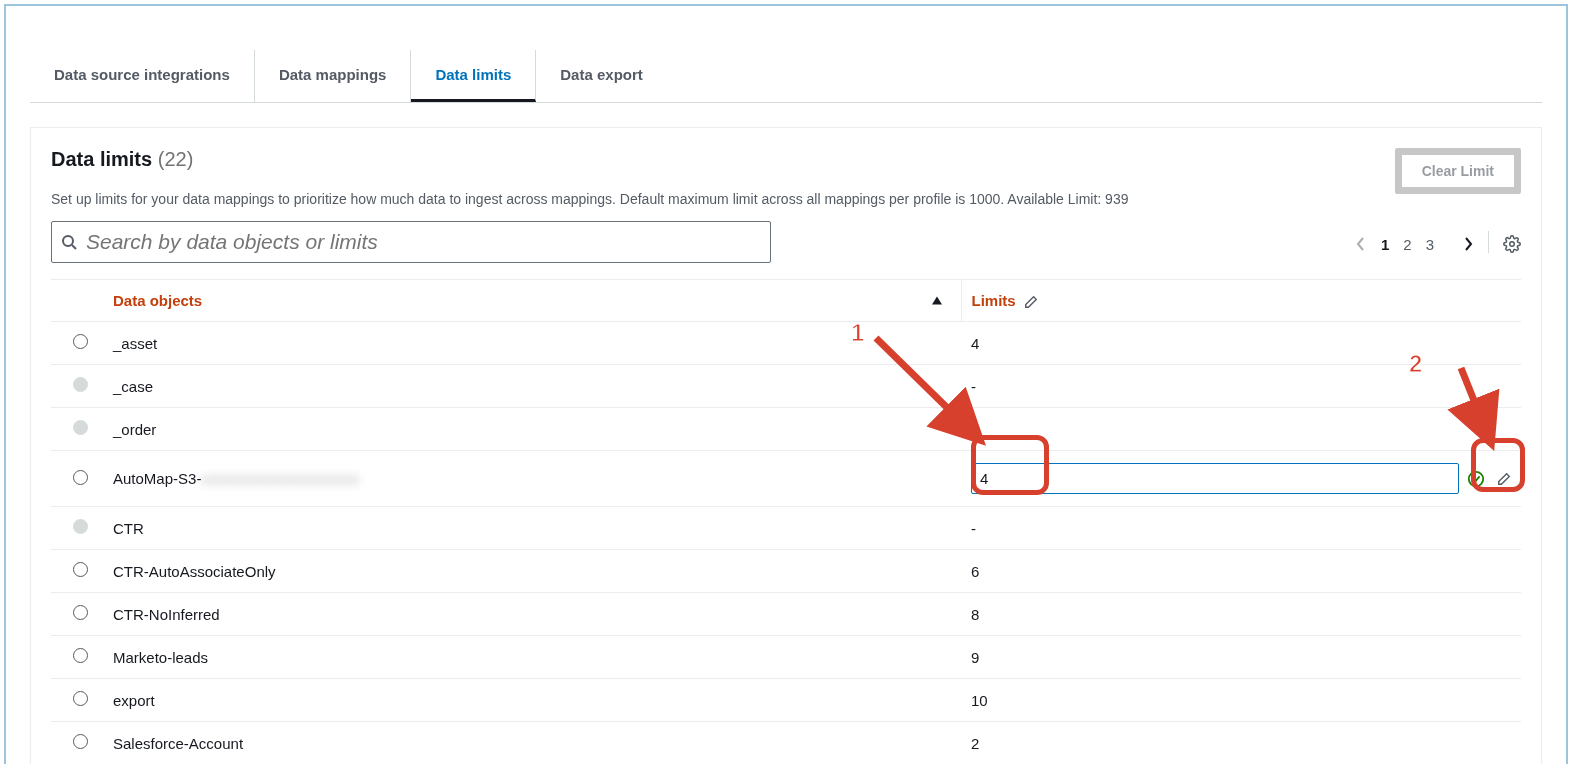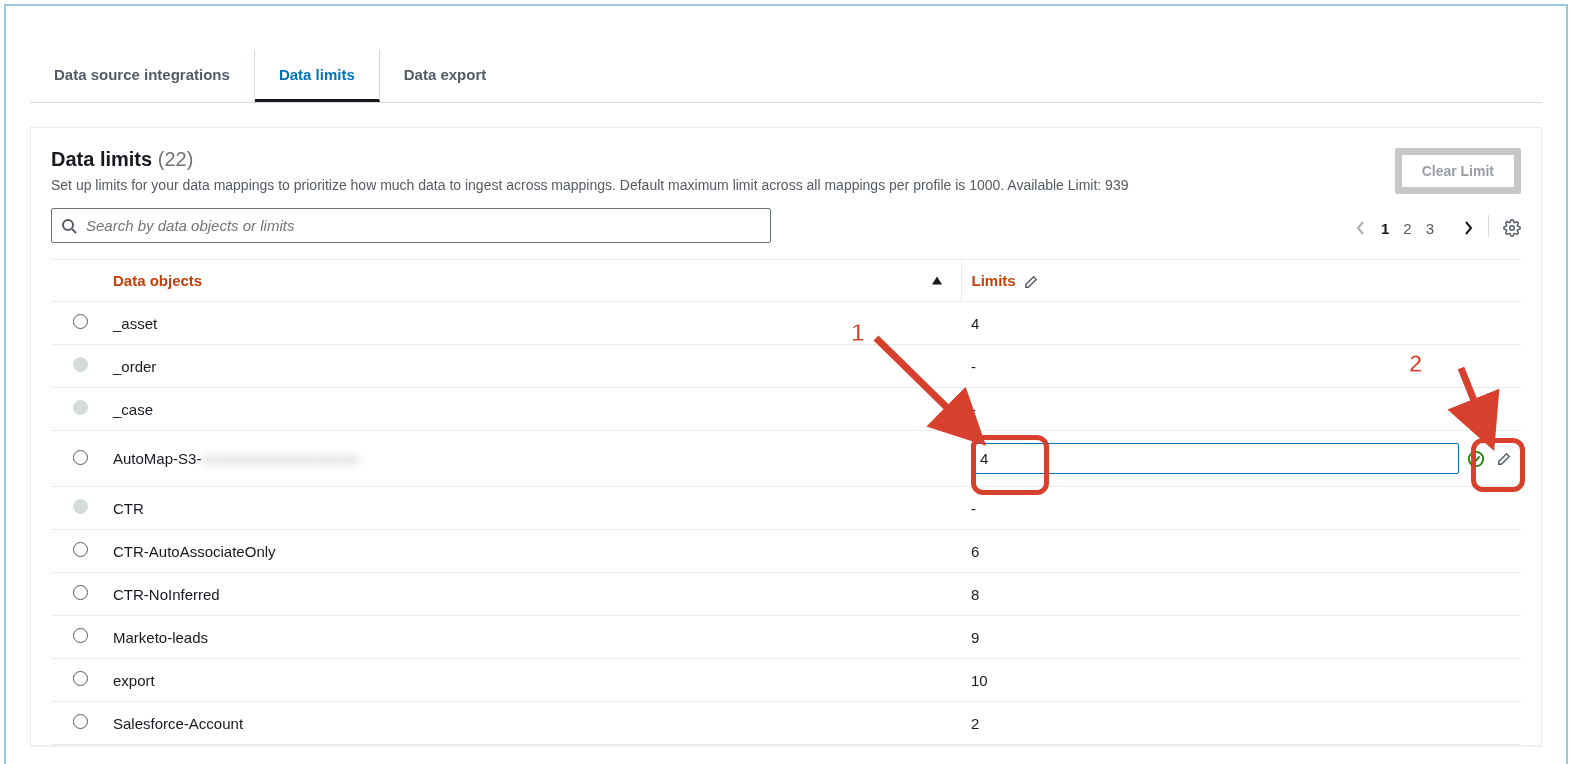--- a/index.html
+++ b/index.html
@@ -43,21 +43,21 @@
     background: #fff;
     padding: 20px 20px 0 20px;
   }
   .panel-head {
     display: flex;
     justify-content: space-between;
     align-items: flex-start;
   }
   .panel-title { font-size: 20px; font-weight: 700; }
   .panel-count { color: #737373; font-weight: 400; }
-  .panel-desc { color: #545b64; margin-top: 6px; font-size: 14px; }
+  .panel-desc { color: #545b64; margin-top: 20px; font-size: 14px; }
   .clear-btn {
     border: 7px solid #a3a3a3;
     background: #fff;
     color: #545b64;
     padding: 8px 20px;
     font-weight: 700;
     font-size: 14px;
     border-radius: 2px;
     cursor: default;
     opacity: 0.6;
@@ -70,21 +70,21 @@
     position: relative;
   }
   .search-wrap svg {
     position: absolute; left: 10px; top: 50%; transform: translateY(-50%);
   }
   .search-input {
     width: 100%;
     padding: 8px 10px 8px 34px;
     border: 1px solid #687078;
     border-radius: 2px;
-    font-size: 15px;
+    font-size: 21px;
     font-style: italic;
     color: #0369a1;
   }
   .spacer { flex: 1; }
   .pager { display: flex; align-items: flex-end; gap: 14px; color: #545b64; }
   .pager .pg { font-weight: 400; cursor: pointer; font-size: 15px; }
   .pager .pg.current { font-weight: 700; color: #16191f; }
   .pager .nav { display: inline-flex; }
   .pager .nav.disabled { opacity: 0.35; }
   .vdiv { width:1px; height:22px; background:#d5dbdb; }
@@ -126,20 +126,21 @@
     -webkit-text-stroke: 1px #fff; text-shadow: 0 0 2px #fff;
   }
   .arrow-svg { overflow: visible; }
 </style>
 </head>
 <body>
 
 <div class="outer">
   <div class="tabs" id="tabs-bar">
       <div class="tab">Data source integrations</div>
+      <div class="tab">Data mappings</div>
       <div class="tab active">Data limits</div>
       <div class="tab">Data export</div>
     </div>
   <hr class="tabs-hr">
 
   <div class="panel" style="position:relative;">
     <div class="panel-head">
       <div>
         <span class="panel-title">
           <span>Data limits</span>
@@ -204,26 +205,26 @@
         </tr>
       </thead>
       <tbody id="tbody">
           <tr>
             <td class="sel"><span class="radio"></span></td>
             <td class="obj">_asset</td>
             <td class="limits">4</td>
           </tr>
           <tr>
             <td class="sel"><span class="radio disabled"></span></td>
+            <td class="obj">_case</td>
+            <td class="limits">-</td>
+          </tr>
+          <tr>
+            <td class="sel"><span class="radio disabled"></span></td>
             <td class="obj">_order</td>
-            <td class="limits">-</td>
-          </tr>
-          <tr>
-            <td class="sel"><span class="radio disabled"></span></td>
-            <td class="obj">_case</td>
             <td class="limits">-</td>
           </tr>
           <tr>
             <td class="sel"><span class="radio"></span></td>
             <td class="obj">AutoMap-S3-<span class="blur">xxxxxxxxxxxxxxxxxxxxx</span></td>
             <td class="limits">
               <div class="limit-edit-wrap">
                 <input class="limit-input" value="4" style="">
                 <span class="confirm-icon">
                   <svg width="18" height="18" viewBox="0 0 20 20" fill="none" stroke="#1d8102" stroke-width="2">

